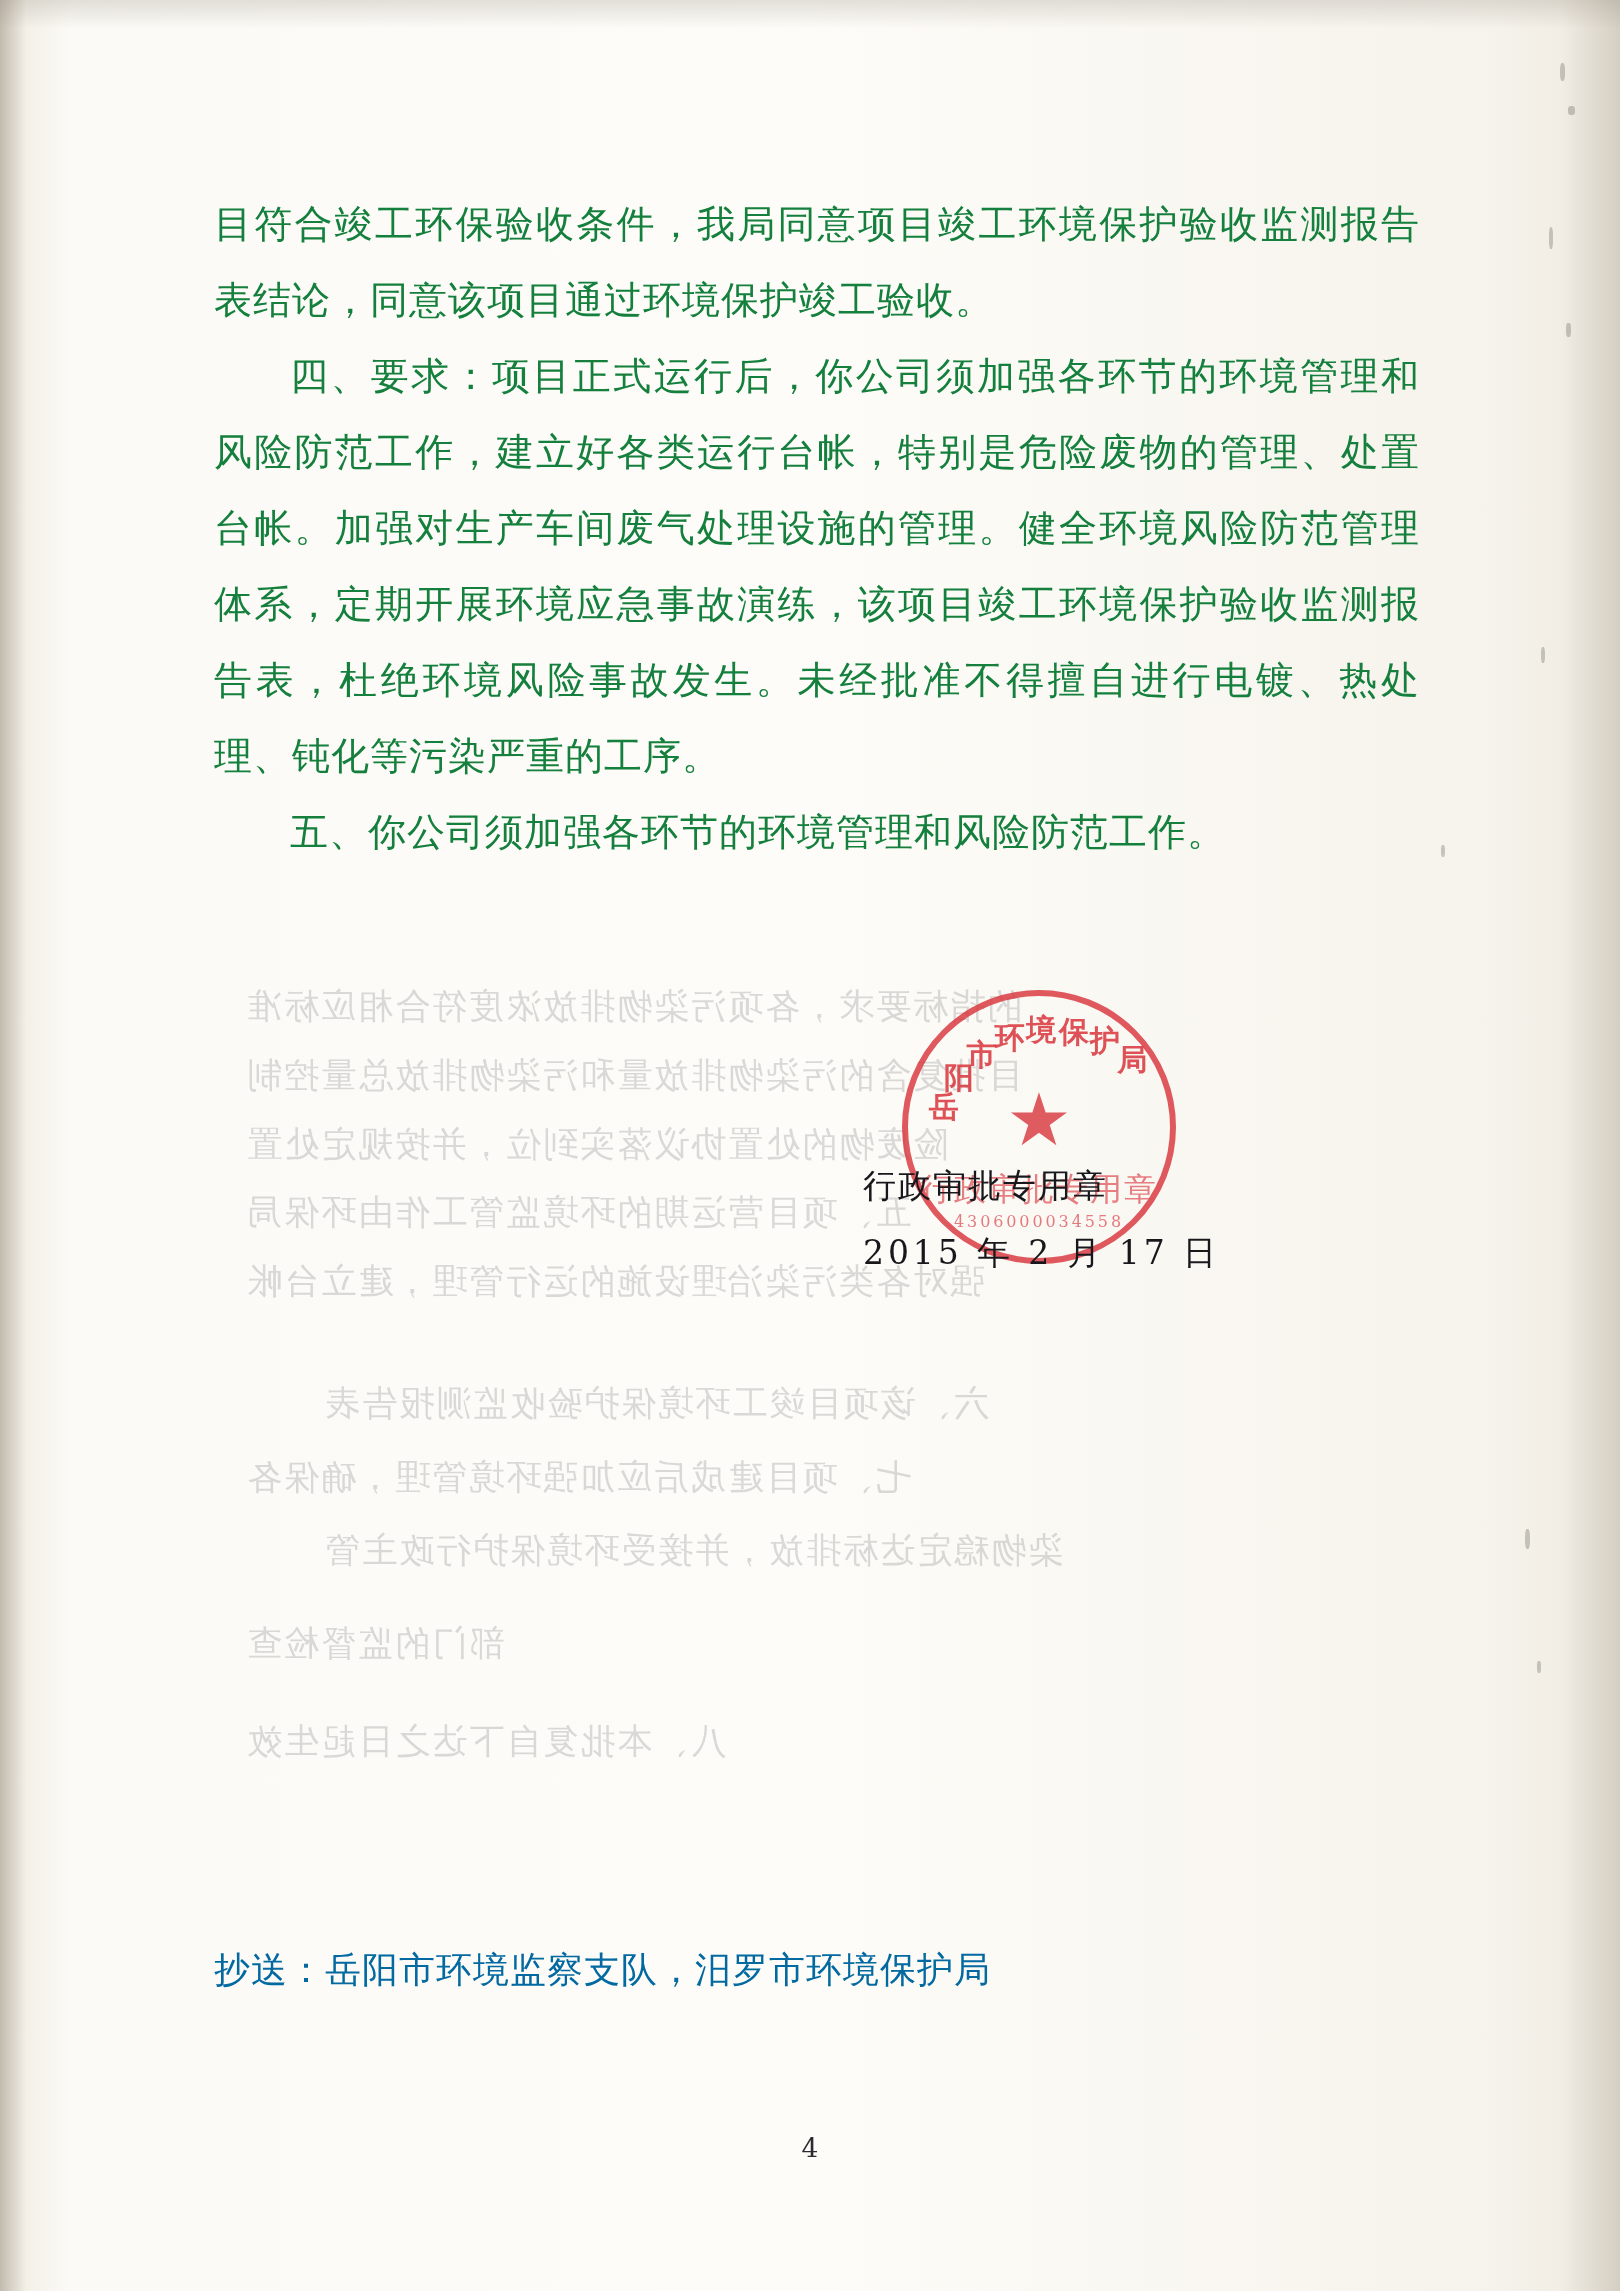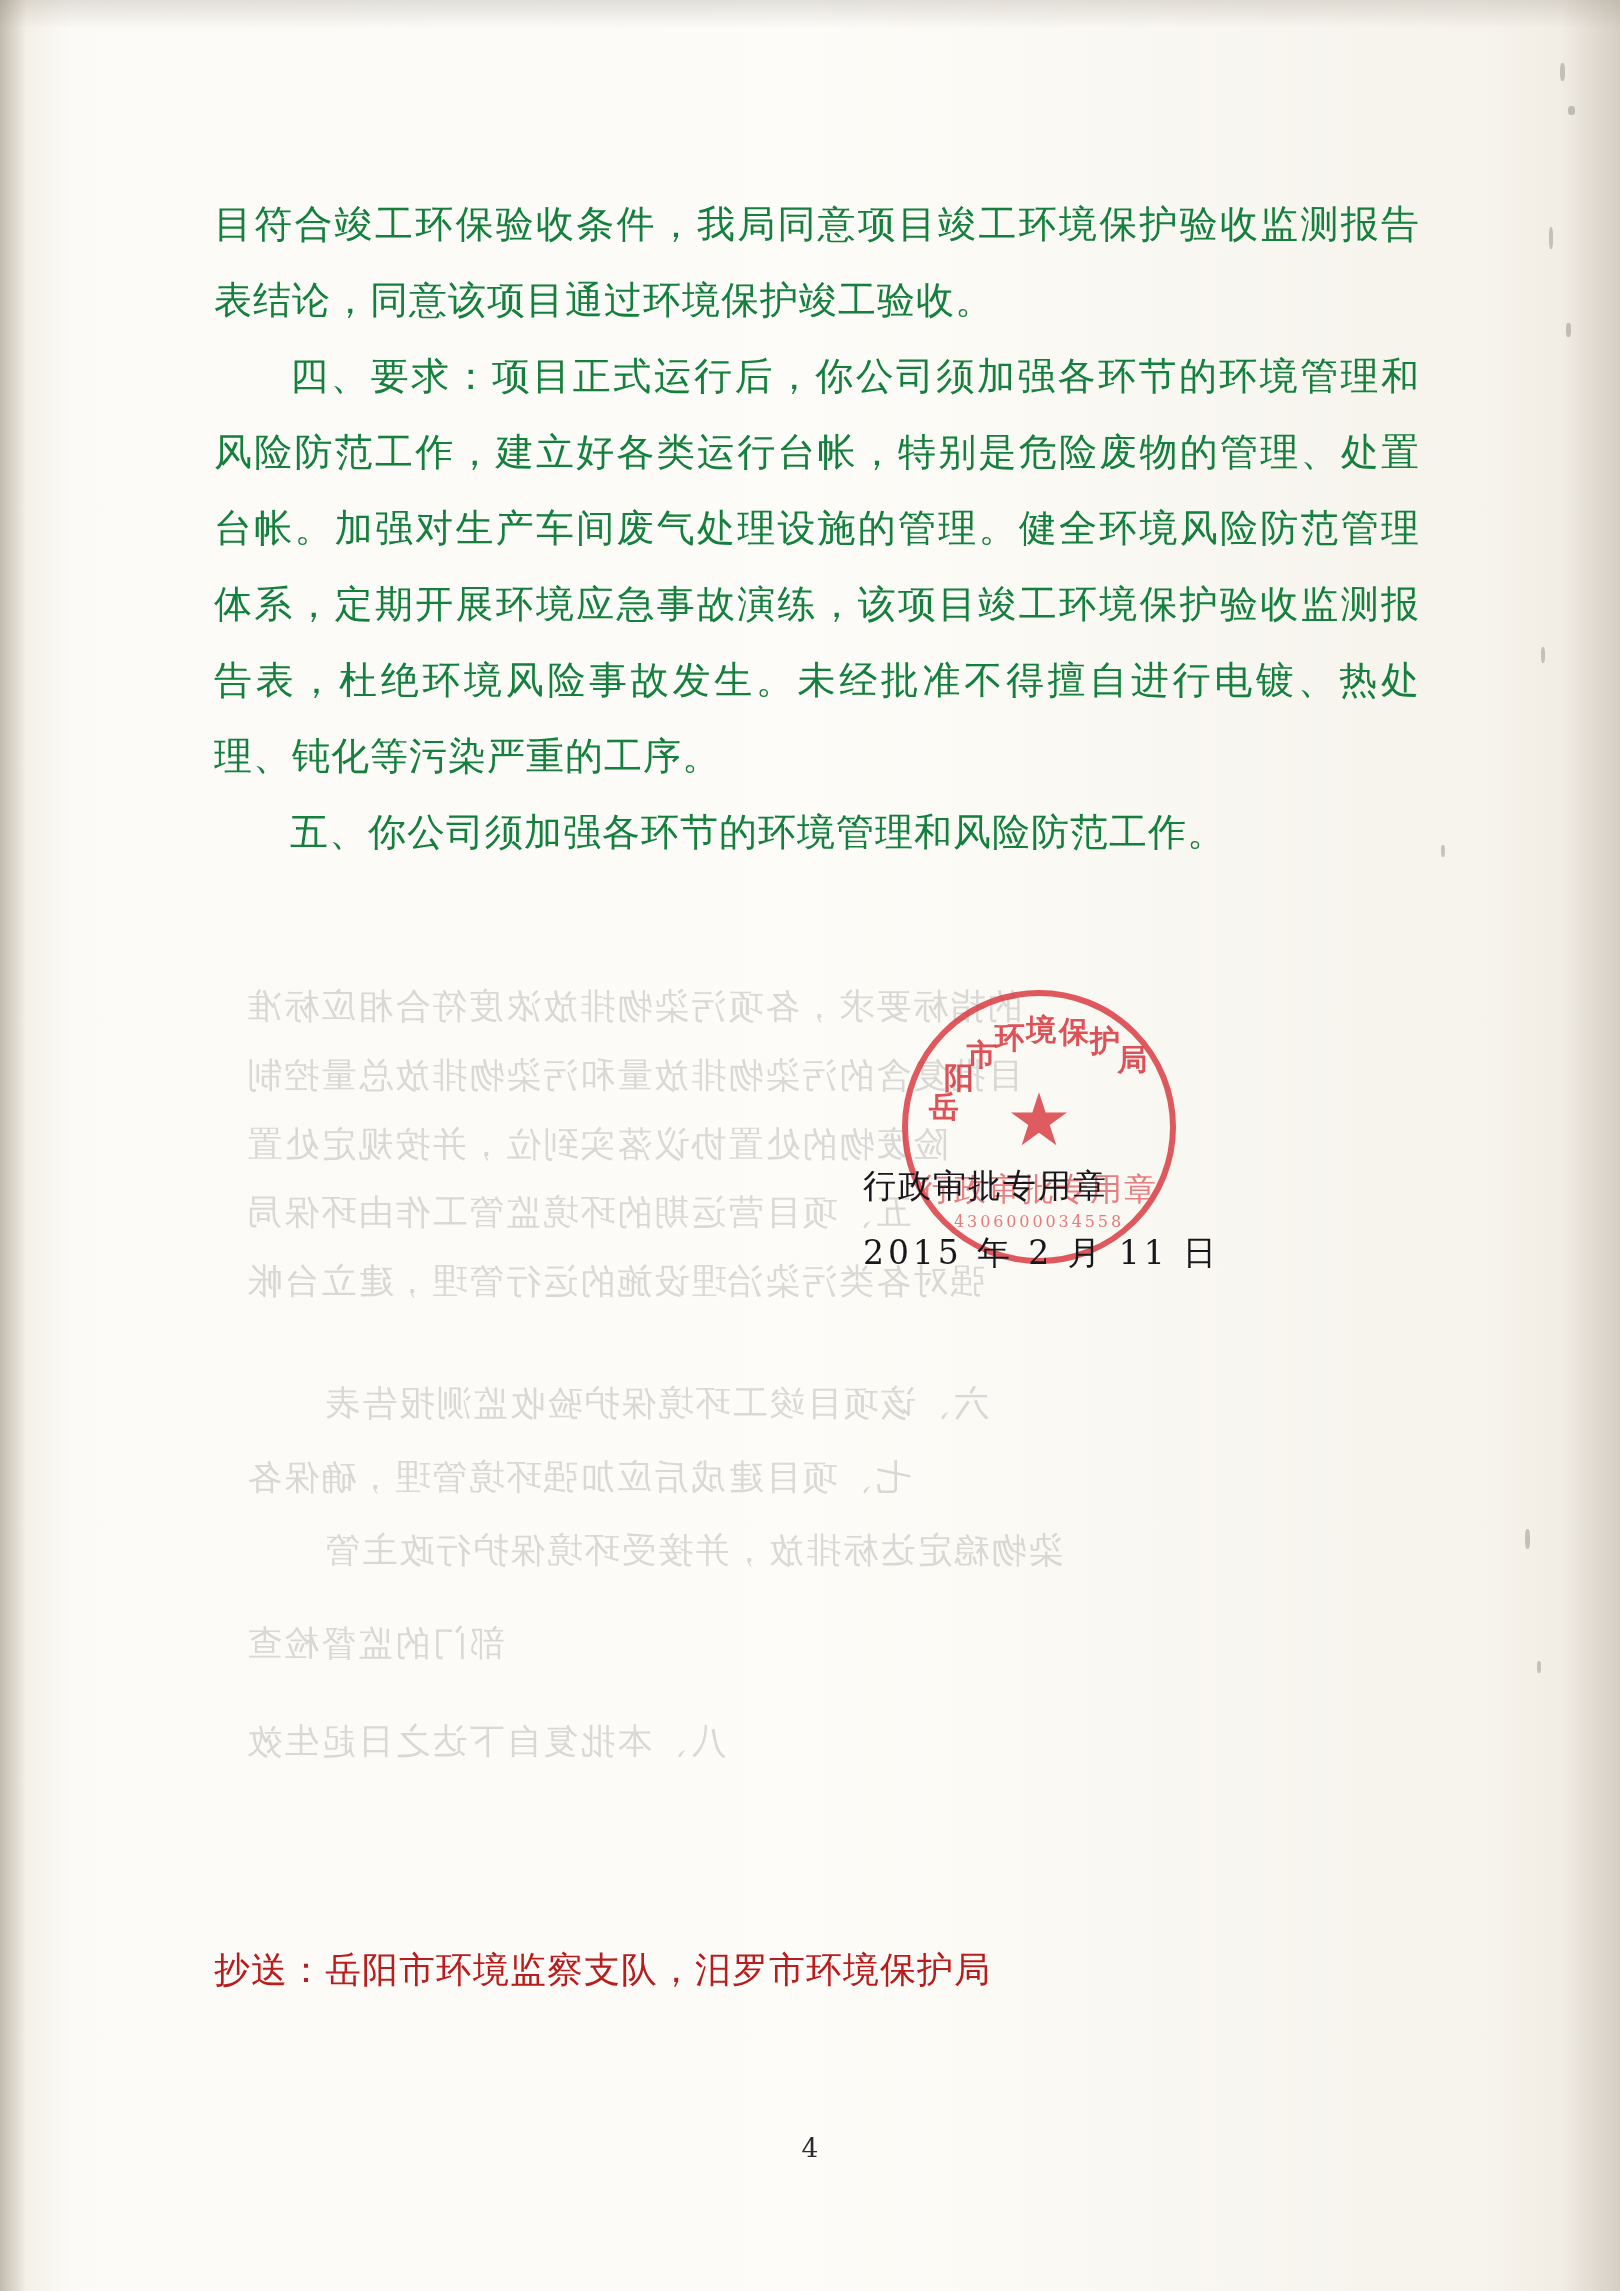--- a/index.html
+++ b/index.html
@@ -149,21 +149,21 @@
     pointer-events: none;
     white-space: nowrap;
   }
 
   
   .cc-line {
     position: absolute;
     left: 214px;
     top: 1946px;
     font-size: 36px;
-    color: #b91c1c;
+    color: #0369a1;
     letter-spacing: 1px;
   }
 
   
   .page-number {
     position: absolute;
     width: 100%;
     text-align: center;
     top: 2132px;
     font-size: 26.5px;
@@ -216,21 +216,21 @@
       <span class="seal-char" style="transform: rotate(18deg) translate(-16.7px,-116px) rotate(-18deg);">保</span>
       <span class="seal-char" style="transform: rotate(34deg) translate(-16.7px,-116px) rotate(-34deg);">护</span>
       <span class="seal-char" style="transform: rotate(50deg) translate(-16.7px,-116px) rotate(-50deg);">局</span>
     </div>
     <div class="seal-sub">行政审批专用章</div>
     <div class="seal-code">4306000034558</div>
   </div>
 
   <div class="sign-block">
     <div>行政审批专用章</div>
-    <div class="sign-date">2015 年 2 月 11 日</div>
+    <div class="sign-date">2015 年 2 月 17 日</div>
   </div>
 
   <div class="cc-line">抄送：岳阳市环境监察支队，汨罗市环境保护局</div>
 
   <div class="page-number">4</div>
 
   <div class="speck" style="left:1560px; top:63px; width:4.9px; height:17.6px;"></div>
   <div class="speck" style="left:1568px; top:106px; width:6.9px; height:8.8px;"></div>
   <div class="speck" style="left:1549px; top:227px; width:3.9px; height:21.6px;"></div>
   <div class="speck" style="left:1566px; top:323px; width:4.9px; height:13.7px;"></div>

